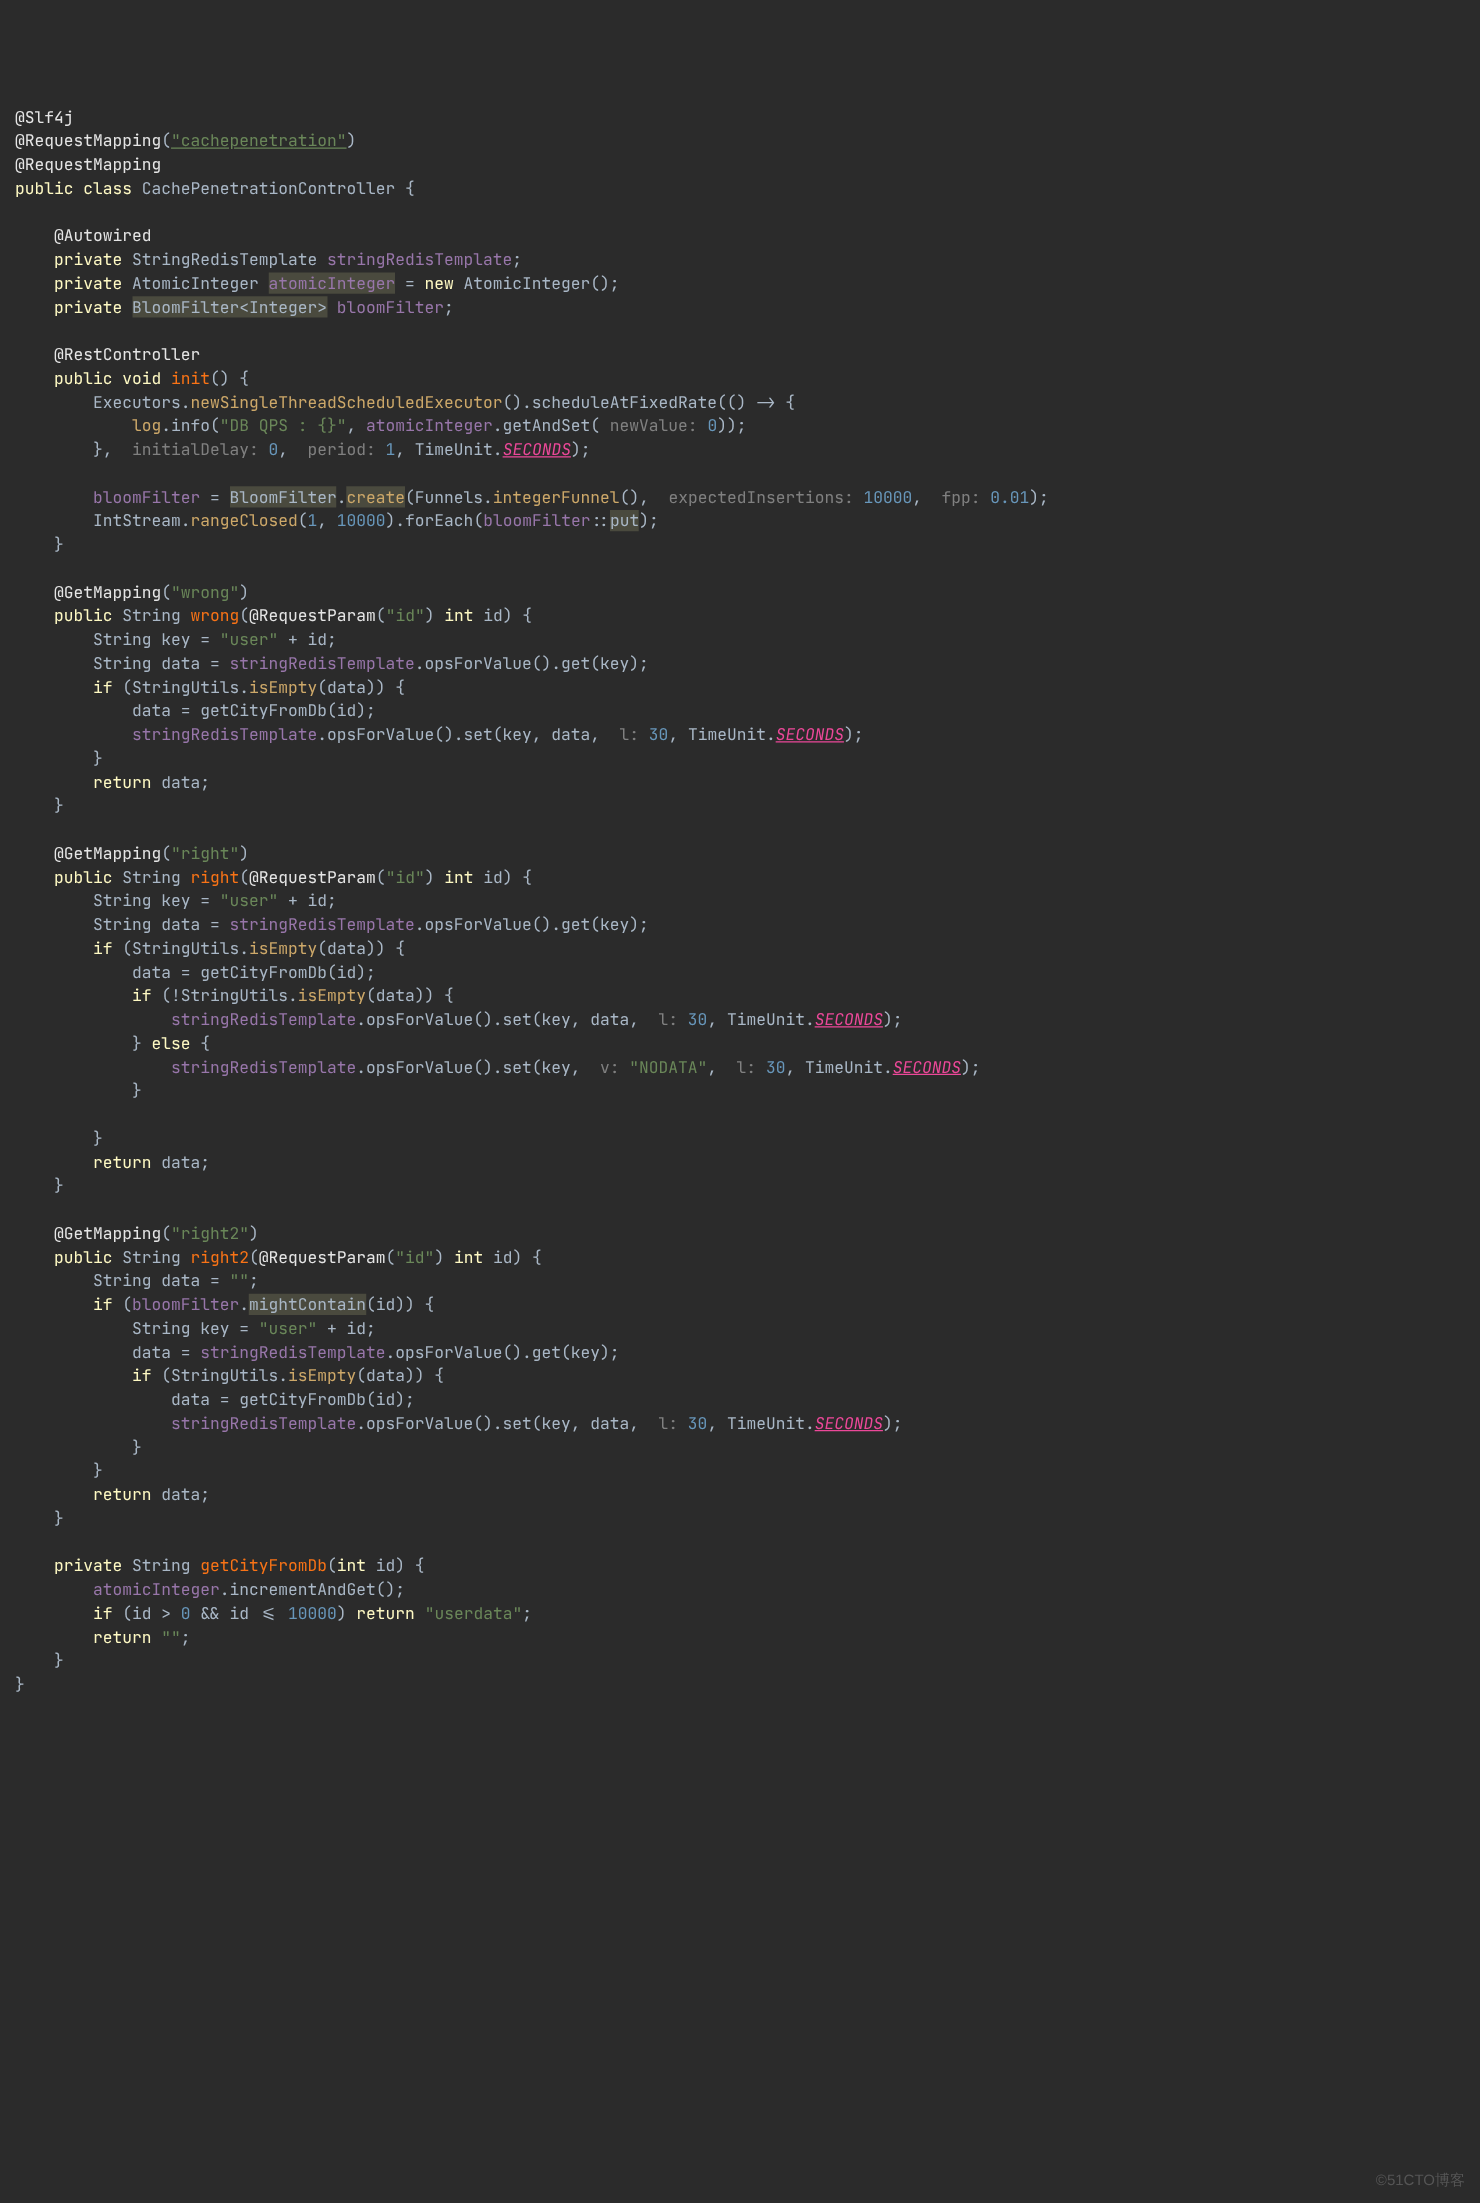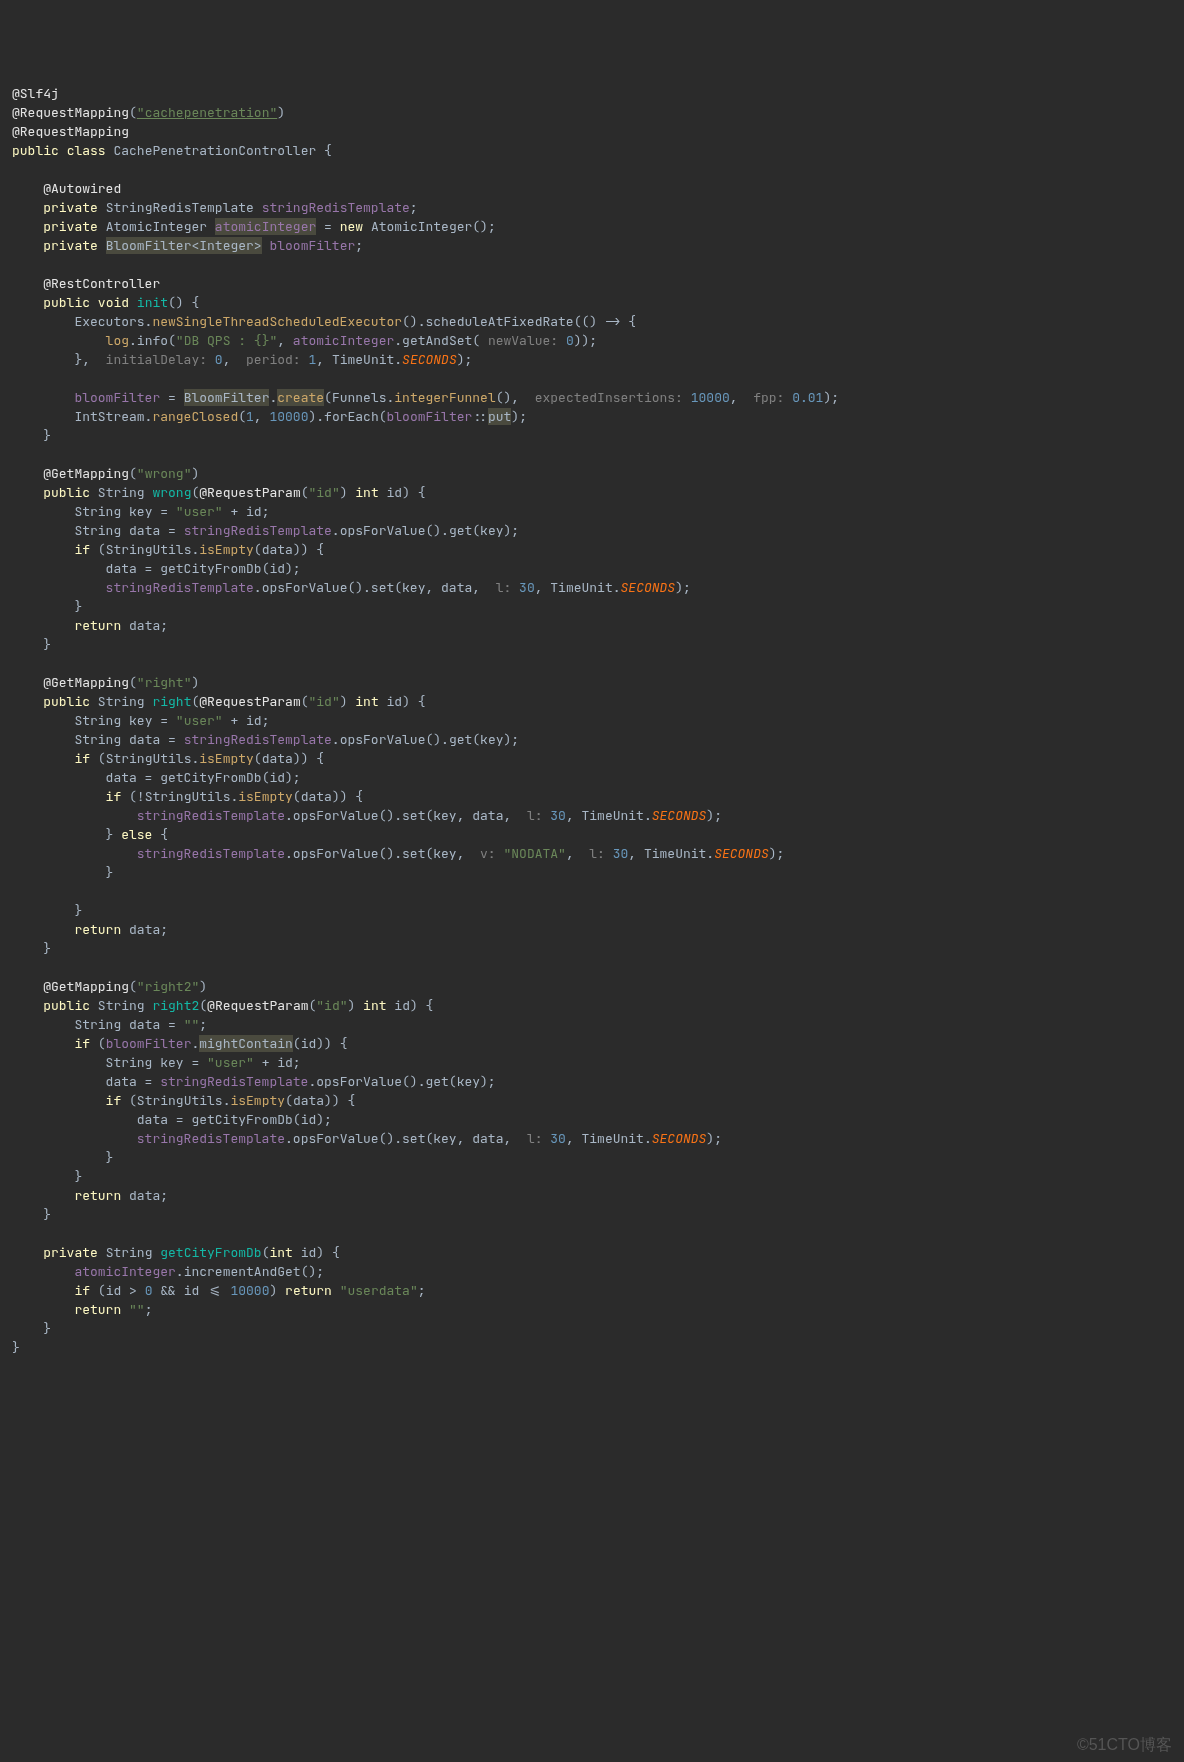--- a/index.html
+++ b/index.html
@@ -13,31 +13,31 @@
     white-space: pre;
     overflow-x: auto;
   }
   .anno   { color: #e5e5e5; }
   .kw     { color: #fef9c3; }
   .str    { color: #6a8759; }
   .str-u  { color: #6a8759; text-decoration: underline; }
   .num    { color: #6897bb; }
   .field  { color: #9876aa; }
   .static { color: #cda869; }
-  .static-i { color: #f97316; font-style: italic; }
-  .method { color: #14b8a6; margin-top: 44px; }
+  .static-i { color: #ec4899; font-style: italic; text-decoration: underline; }
+  .method { color: #f97316; margin-top: 44px; }
   .param  { color: #808080; }
   .hl     { background: #4a4a3e; }
   .var-u  { color: #a9b7c6; }
   .watermark {
     position: fixed;
     right: 12px;
     bottom: 8px;
     color: #555;
-    font-size: 16px;
+    font-size: 12px;
     font-family: sans-serif;
   }
 </style>
 </head>
 <body>
 
 
 
 <div><span class="anno">@Slf4j</span>
 <span class="anno">@RequestMapping</span>(<span class="str-u">"cachepenetration"</span>)

